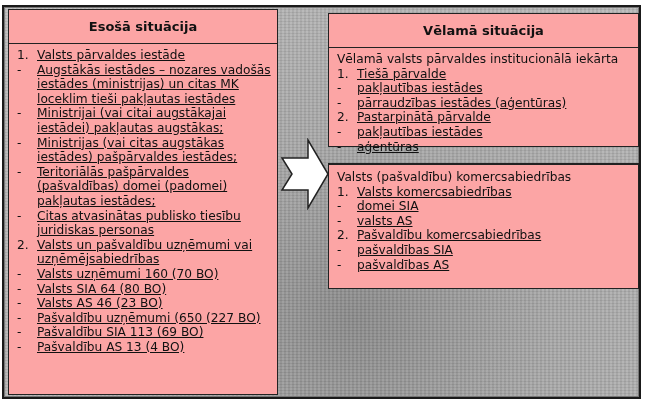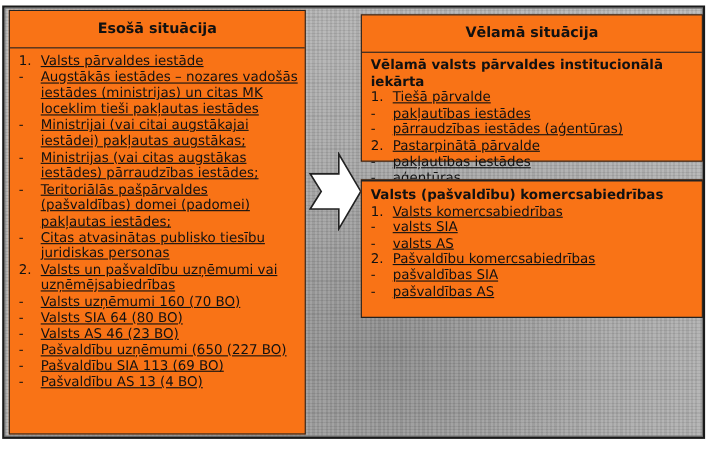--- a/index.html
+++ b/index.html
@@ -5,31 +5,31 @@
   html, body { margin:0; padding:0; background:#ffffff; }
   body { width:645px; height:408px; position:relative; overflow:hidden;
          font-family:"DejaVu Sans", "Liberation Sans", sans-serif; color:#111; }
   .frame { position:absolute; left:2px; top:5px; width:639px; height:394px;
            border:2px solid #1a1a1a; box-sizing:border-box;
            background:
              repeating-linear-gradient(90deg, rgba(0,0,0,0.05) 0 2px, rgba(255,255,255,0.05) 2px 4px),
              repeating-linear-gradient(0deg, rgba(0,0,0,0.06) 0 1px, rgba(255,255,255,0.04) 1px 3px),
              radial-gradient(ellipse at 55% 80%, #8c8c8c 0%, #a9a9a9 40%, #bdbdbd 100%);
            box-shadow: inset 0 0 0 1px #777; }
-  .panel { position:absolute; background:#f97316; border:1.5px solid #222; box-sizing:border-box; }
+  .panel { position:absolute; background:#fca5a5; border:1.5px solid #222; box-sizing:border-box; }
   .left { left:8px; top:9px; width:270px; height:386px; }
   .right-top { left:328px; top:13px; width:311px; height:134px; }
   .right-bot { left:328px; top:163px; width:311px; height:126px; border-top:2px solid #222; }
   .hdr { height:33px; border-bottom:1.5px solid #222; display:flex; align-items:center;
          justify-content:center; font-weight:bold; font-size:13px; }
   .body { padding:4px 6px 0 6px; font-size:12.2px; line-height:14.6px; }
   .row { display:flex; }
   .mk { width:22px; flex:0 0 22px; padding-left:2px; box-sizing:border-box; }
   .tx { flex:1;text-decoration:underline; }
-  .plain { padding-left:2px;font-weight:bold; }
+  .plain { padding-left:2px; }
   .arrow { position:absolute; left:280px; top:138px; width:50px; height:72px; }
 </style>
 </head>
 <body>
 
 <div class="frame"></div>
 
 <div class="panel left">
   <div class="hdr">Esošā situācija</div>
   <div class="body">
@@ -40,21 +40,21 @@
     <div class="row">
         <span class="mk">-</span>
         <span class="tx">Augstākās iestādes – nozares vadošās iestādes (ministrijas) un citas MK loceklim tieši pakļautas iestādes</span>
       </div>
     <div class="row">
         <span class="mk">-</span>
         <span class="tx">Ministrijai (vai citai augstākajai iestādei) pakļautas augstākas;</span>
       </div>
     <div class="row">
         <span class="mk">-</span>
-        <span class="tx">Ministrijas (vai citas augstākas iestādes) pārraudzības iestādes;</span>
+        <span class="tx">Ministrijas (vai citas augstākas iestādes) pašpārvaldes iestādes;</span>
       </div>
     <div class="row">
         <span class="mk">-</span>
         <span class="tx">Teritoriālās pašpārvaldes (pašvaldības) domei (padomei) pakļautas iestādes;</span>
       </div>
     <div class="row">
         <span class="mk">-</span>
         <span class="tx">Citas atvasinātas publisko tiesību juridiskas personas</span>
       </div>
     <div class="row">
@@ -125,21 +125,21 @@
 
 <div class="panel right-bot">
   <div class="body" style="padding-top:5px;">
     <div class="plain">Valsts (pašvaldību) komercsabiedrības</div>
     <div class="row">
         <span class="mk">1.</span>
         <span class="tx">Valsts komercsabiedrības</span>
       </div>
     <div class="row">
         <span class="mk">-</span>
-        <span class="tx">valsts SIA</span>
+        <span class="tx">domei SIA</span>
       </div>
     <div class="row">
         <span class="mk">-</span>
         <span class="tx">valsts AS</span>
       </div>
     <div class="row">
         <span class="mk">2.</span>
         <span class="tx">Pašvaldību komercsabiedrības</span>
       </div>
     <div class="row">

